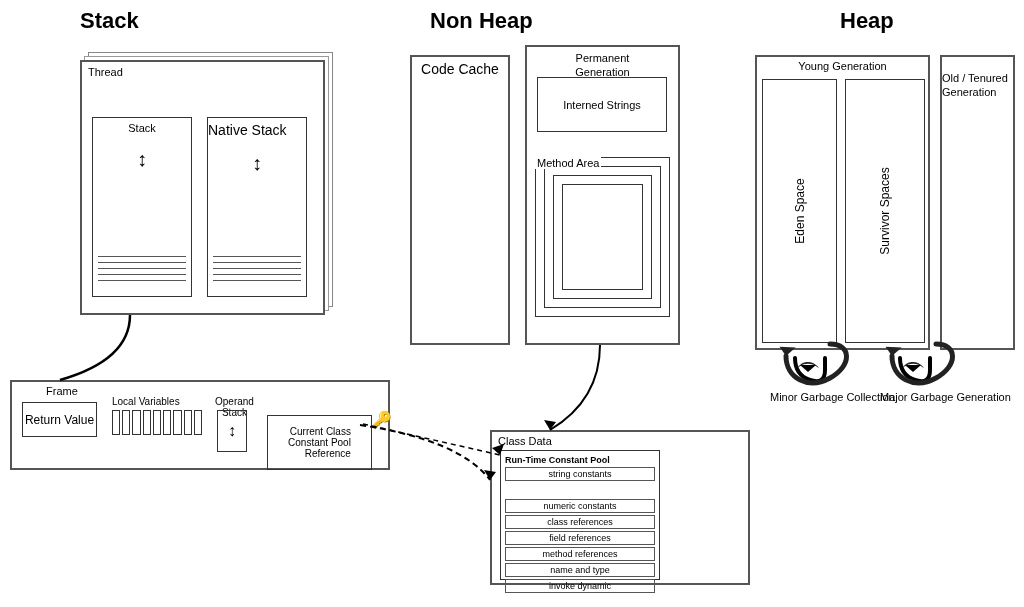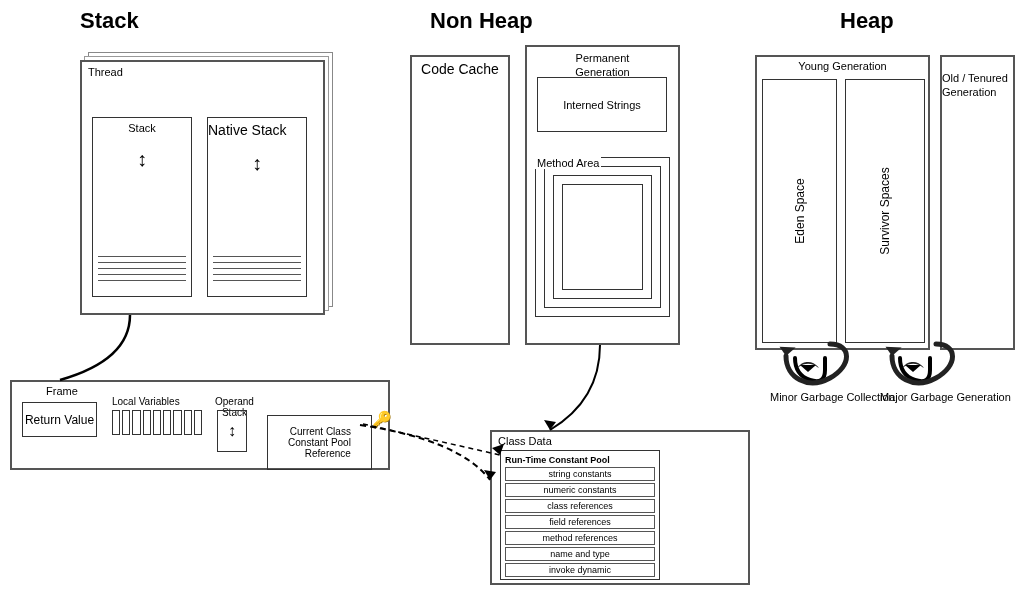--- a/index.html
+++ b/index.html
@@ -133,21 +133,21 @@
     <div style="position:absolute; top:110px; left:8px; font-size:11px; background:#fff; padding:0 2px;">Method Area</div>
   </div>
 
   <div style="position:absolute; left:490px; top:430px; width:260px; height:155px; border:2px solid #555; background:#fff;">
     <div style="position:absolute; top:3px; left:6px; font-size:11px;">Class Data</div>
 
     <div style="position:absolute; top:18px; left:8px; width:160px; height:130px; border:1.5px solid #333; background:#fff;">
       <div style="position:absolute; top:4px; left:4px; font-size:9px; font-weight:bold;">Run-Time Constant Pool</div>
 
       <div style="position:absolute; top:16px; left:4px; right:4px;">
-        <div style="border:1px solid #555; text-align:center; font-size:9px; padding:1px 0; margin-bottom:2px;">string constants</div>
+        <div style="border:1px solid #555; text-align:center; font-size:9px; padding:1px 0; margin-bottom:18px;">string constants</div>
         <div style="border:1px solid #555; text-align:center; font-size:9px; padding:1px 0; margin-bottom:2px;">numeric constants</div>
         <div style="border:1px solid #555; text-align:center; font-size:9px; padding:1px 0; margin-bottom:2px;">class references</div>
         <div style="border:1px solid #555; text-align:center; font-size:9px; padding:1px 8px; margin-bottom:2px;">field references</div>
         <div style="border:1px solid #555; text-align:center; font-size:9px; padding:1px 0; margin-bottom:2px;">method references</div>
         <div style="border:1px solid #555; text-align:center; font-size:9px; padding:1px 0; margin-bottom:2px;">name and type</div>
         <div style="border:1px solid #555; text-align:center; font-size:9px; padding:1px 0; margin-bottom:2px;">invoke dynamic</div>
       </div>
     </div>
 
   </div>

